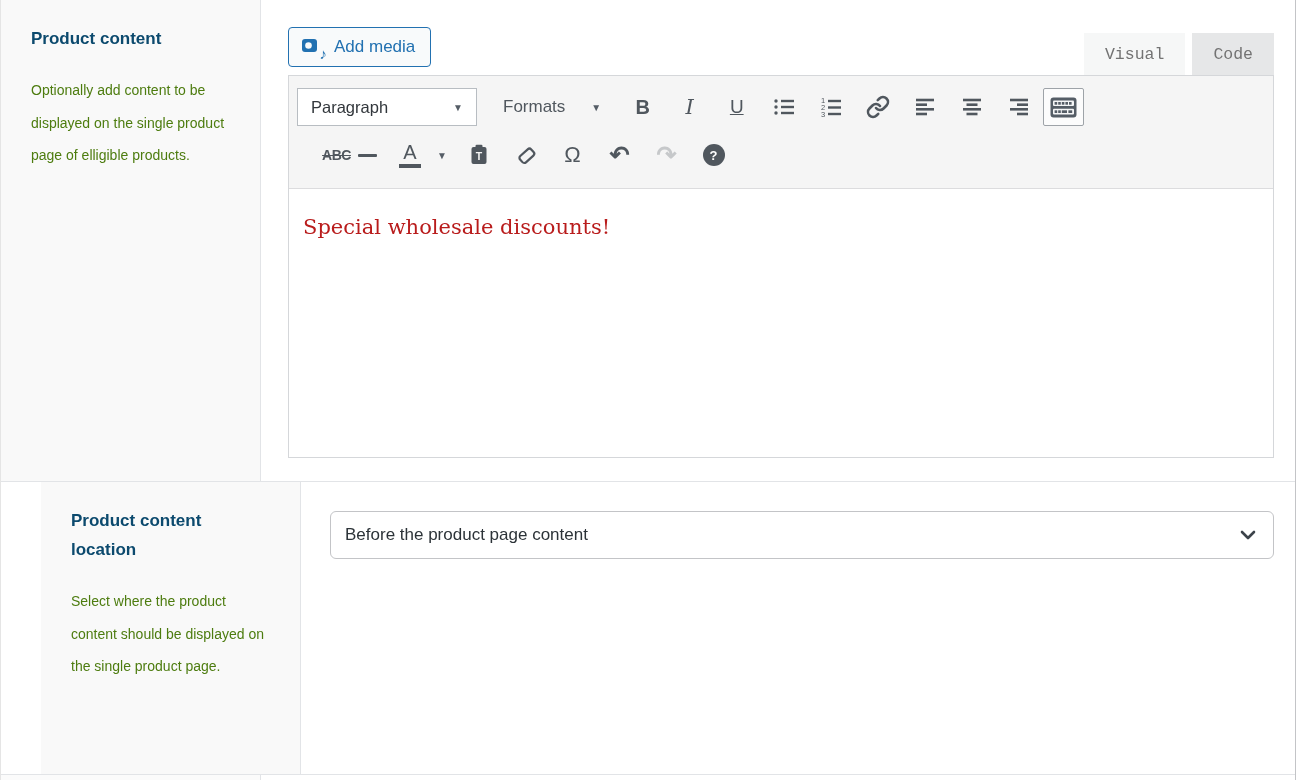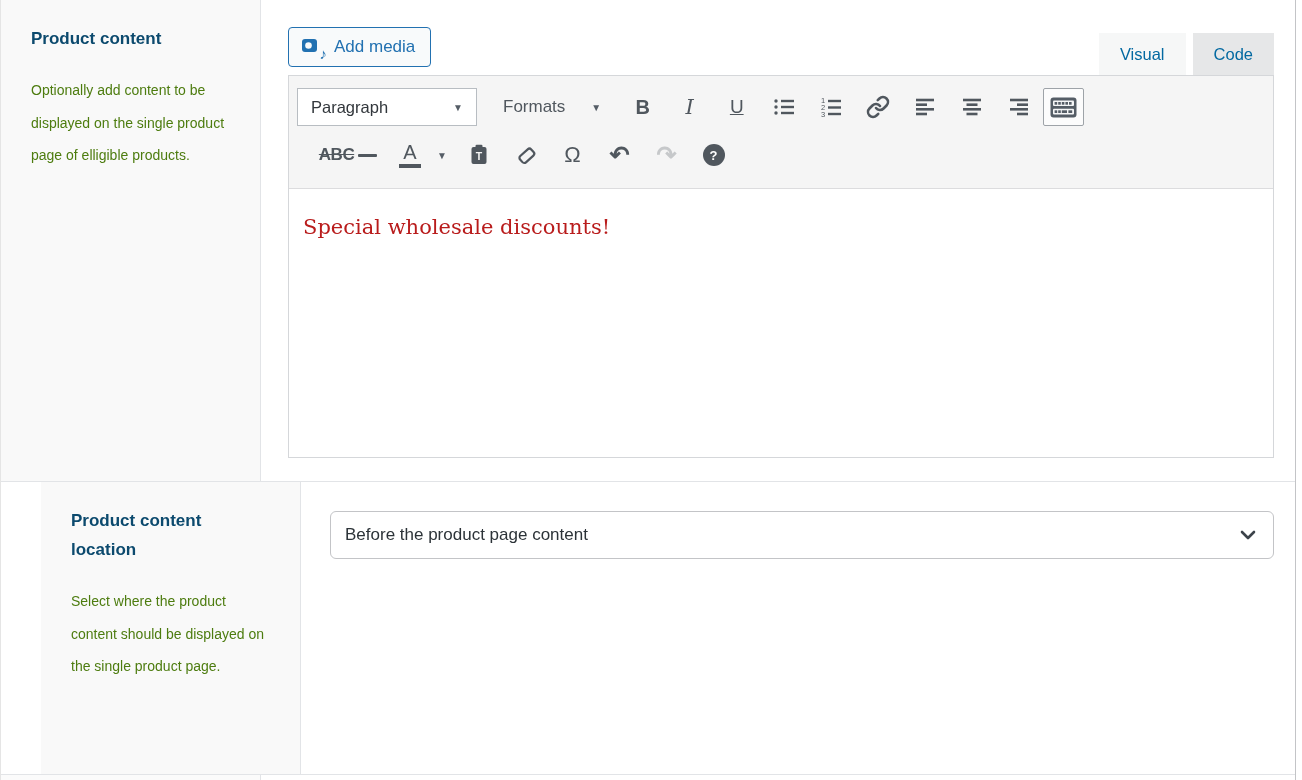--- a/index.html
+++ b/index.html
@@ -22,36 +22,36 @@
   .main-1 { padding:27px 21px 0 27px; display:flex; flex-direction:column; }
   .main-2 { padding:29px 21px 0 29px; }
 
   
   .editor-topbar { display:flex; justify-content:space-between; align-items:flex-end; }
   .add-media-btn { display:flex; align-items:center; gap:9px; height:40px; padding:0 15px 0 12px; background:#f8fafb; border:1px solid #2271b1; border-radius:4px; color:#2271b1; font-size:17px; cursor:pointer; font-family:"Liberation Sans",sans-serif; margin-bottom:8px; }
   .media-icon { position:relative; width:24px; height:20px; display:inline-block; }
   .media-icon .note { position:absolute; right:-2px; bottom:-4px; font-size:15px; font-weight:bold; color:#2271b1; line-height:1; }
 
   .editor-tabs { display:flex; gap:7px; }
-  .tab { height:42px; padding:0 21px; display:flex; align-items:center; font-size:16.5px; color:#0369a1; border:none; cursor:pointer; font-family:Liberation Sans, sans-serif; }
+  .tab { height:42px; padding:0 21px; display:flex; align-items:center; font-size:16.5px; color:#737373; border:none; cursor:pointer; font-family:Liberation Mono, monospace; }
   .tab-active { background:#f6f7f7; }
   .tab-inactive { background:#e6e7e8; }
 
   
   .editor-box { border:1px solid #d5d7da; }
   .mce-toolbar { background:#f5f5f5; border-bottom:1px solid #dcdcde; padding:7px 8px 9px 8px; }
   .mce-row { display:flex; align-items:center; height:48px; }
   .mce-btn { width:47px; height:38px; display:flex; align-items:center; justify-content:center; background:transparent; border:1px solid transparent; cursor:pointer; color:#50575e; }
   .para-select { width:180px; height:38px; background:#fff; border:1px solid #b8bdc2; display:flex; align-items:center; justify-content:space-between; padding:0 13px; font-size:16.5px; color:#32373c; cursor:pointer; margin-right:14px;gap:17px; }
   .caret { font-size:10px; color:#555d66; }
   .formats-btn { height:38px; display:flex; align-items:center; gap:26px; padding:0 12px; background:transparent; border:none; font-size:17px; color:#50575e; cursor:pointer; font-family:"Liberation Sans",sans-serif; margin-right:6px; }
   .glyph-b { font-size:20px; font-weight:bold; font-family:"Liberation Sans",sans-serif; }
   .glyph-i { font-size:21px; font-style:italic; font-family:"DejaVu Serif",serif; }
   .glyph-u { font-size:19px; text-decoration:underline; font-family:"Liberation Sans",sans-serif; }
-  .glyph-strike { font-size:17px; font-weight:bold; text-decoration:line-through; letter-spacing:-0.5px;margin-left:32px; }
+  .glyph-strike { font-size:14px; font-weight:bold; text-decoration:line-through; letter-spacing:-0.5px;margin-left:32px; }
   .hr-bar { width:19px; height:3px; background:#50575e; border-radius:1px; }
   .glyph-omega { font-size:22px; }
   .glyph-undo { font-size:24px; font-weight:bold; line-height:1; }
   .redo-disabled { color:#c6c8ca; }
   .textcolor-a { width:38px; }
   .textcolor-wrap { display:flex; flex-direction:column; align-items:center; }
   .textcolor-letter { font-size:20px; line-height:20px; }
   .textcolor-bar { width:22px; height:3.5px; background:#50575e; margin-top:2px; }
   .textcolor-caret-btn { width:26px; }
   .help-circle { width:22px; height:22px; border-radius:50%; background:#50575e; color:#fff; font-size:13px; font-weight:bold; display:flex; align-items:center; justify-content:center; }

